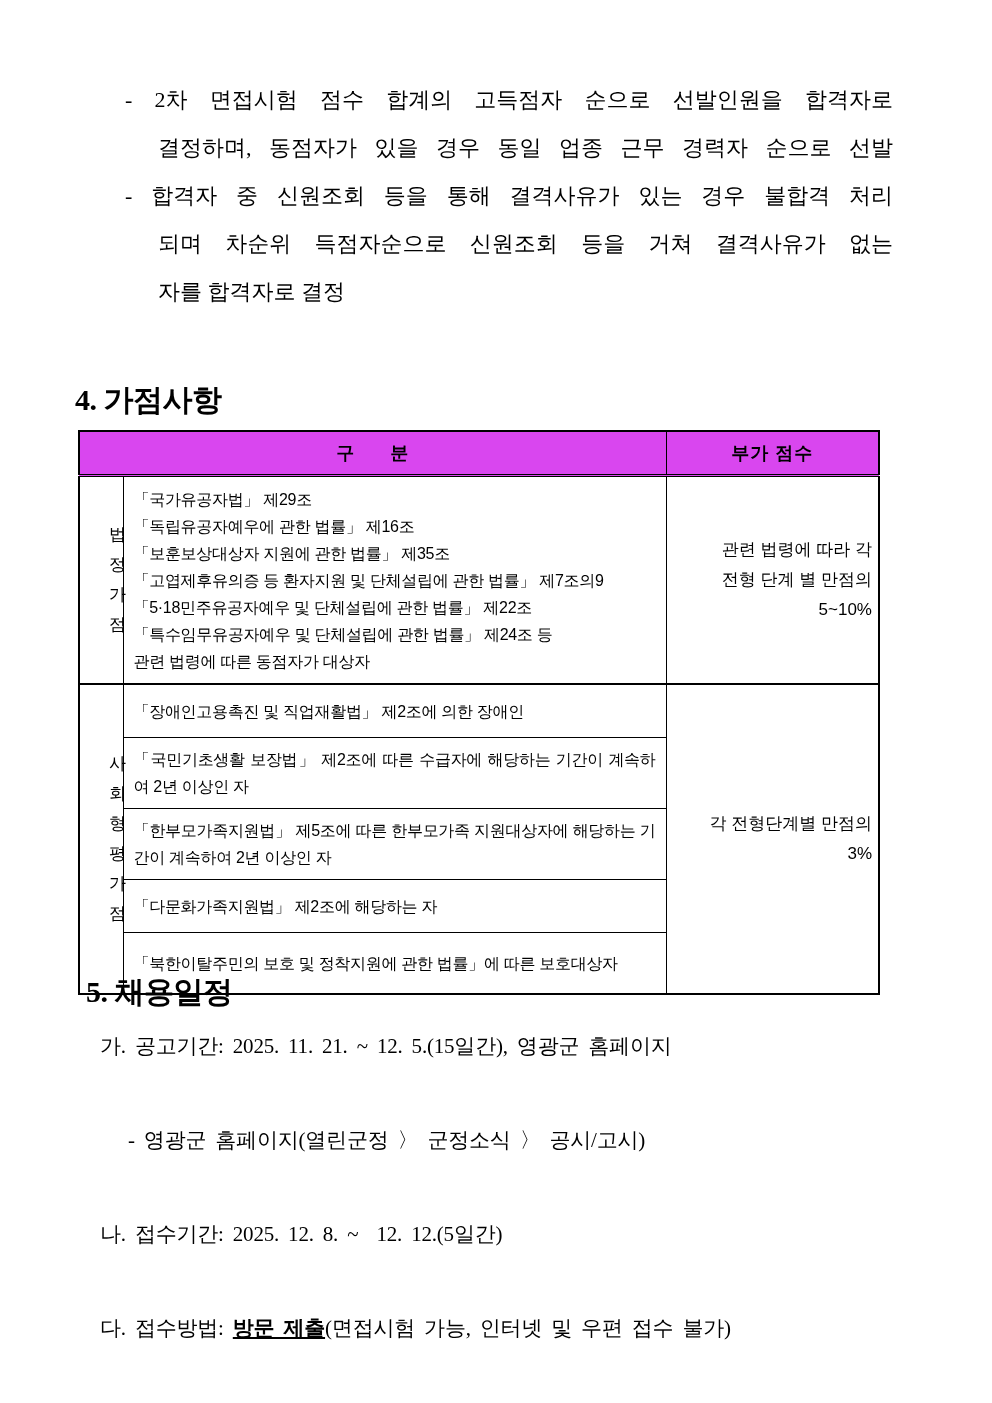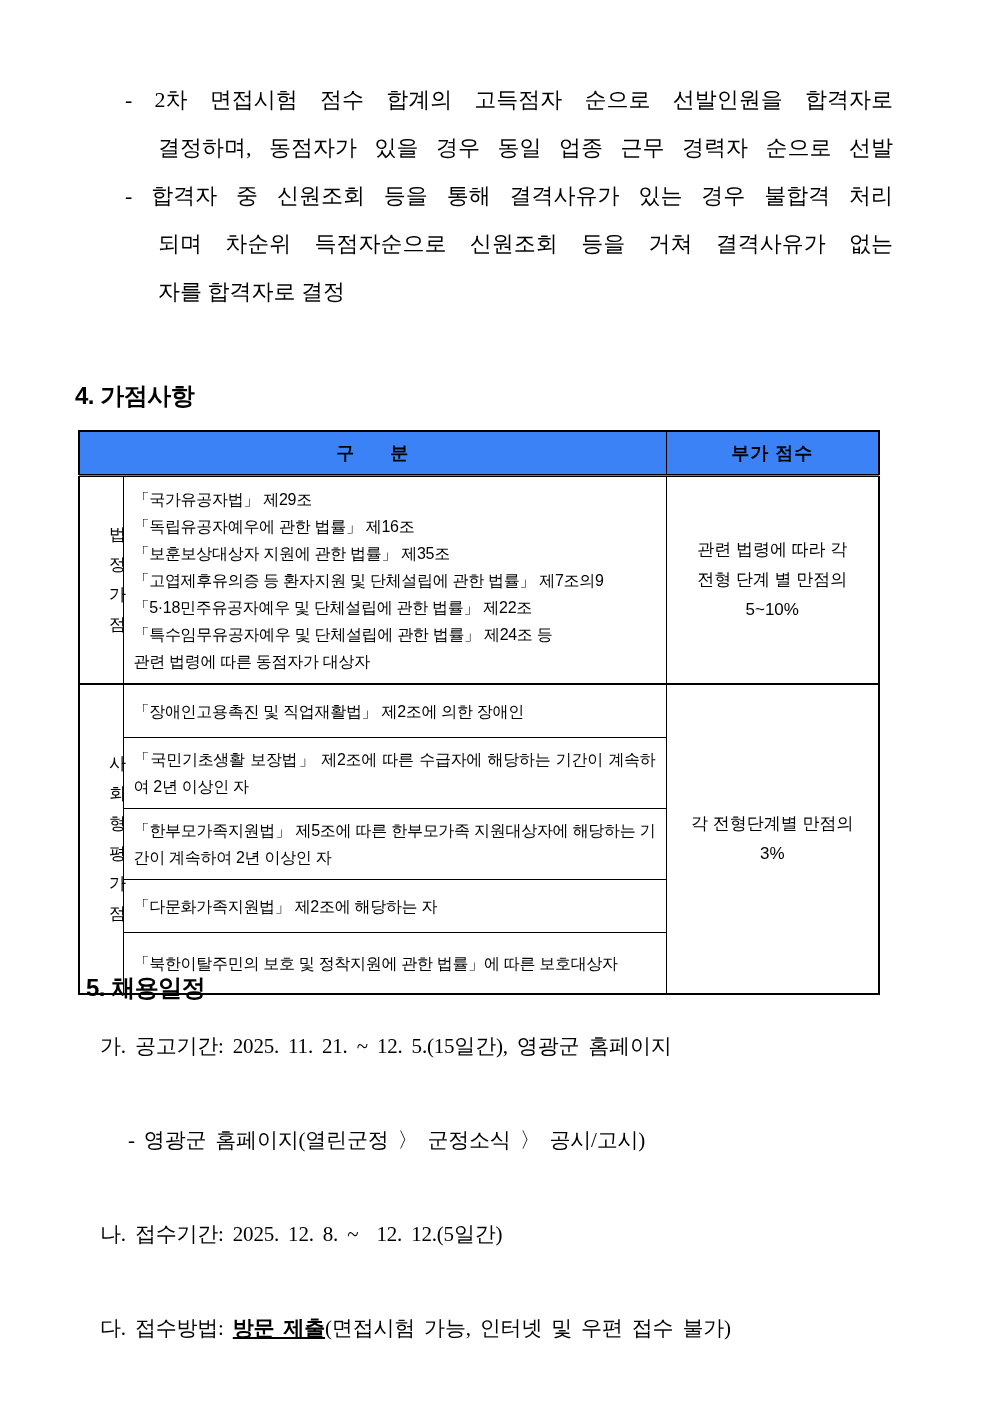--- a/index.html
+++ b/index.html
@@ -20,42 +20,42 @@
     width: 768px;
     font-size: 22px;
   }
   .intro .line { line-height: 48px; }
   .intro .indent { padding-left: 33px; }
   .jline { text-align: justify; text-align-last: justify; }
 
   
   .sec-title {
     position: absolute;
-    font-family: Liberation Sans, sans-serif;
+    font-family: Liberation Serif, serif;
     font-weight: bold;
-    font-size: 24px;
+    font-size: 30px;
     letter-spacing: -0.5px;
   }
   #sec4-title { left: 75px; top: 380px; }
   #sec5-title { left: 86px; top: 972px; }
 
   
   .bonus-table {
     position: absolute;
     left: 78px; top: 430px;
     width: 800px;
     border-collapse: collapse;
     table-layout: fixed;
     font-family: "Liberation Sans", "DejaVu Sans", sans-serif;
     font-size: 16px;
   }
   .bonus-table th, .bonus-table td { border: 1px solid #000; }
   .bonus-table { border: 2px solid #000; }
   .bonus-table th {
-    background: #3b82f6;
+    background: #d946ef;
     border-bottom: 3px double #000;
     height: 40px;
     font-size: 18px;
     font-weight: bold;
     letter-spacing: 1px;
   }
   th.cat-h { word-spacing: 1.6em; }
   td.vlabel {
     text-align: center;
     vertical-align: middle;
@@ -66,25 +66,25 @@
     letter-spacing: 1px;
   }
   td.content {
     padding: 8px 10px;
     line-height: 27px;
     vertical-align: middle;
     text-align: justify;
     letter-spacing: -0.3px;
   }
   td.score {
-    text-align: center;
+    text-align: right;
     vertical-align: middle;
     font-size: 17px;
     line-height: 30px;
-    padding: 4px 12px;
+    padding: 4px 6px;
   }
   tr.statutory-row > td { border-bottom: 2px solid #000; }
   td.statutory-content { height: 190px; }
   td.sub-single { height: 36px; }
   td.sub-last { height: 44px; }
 
   
   .schedule {
     position: absolute;
     left: 100px; top: 974px;

